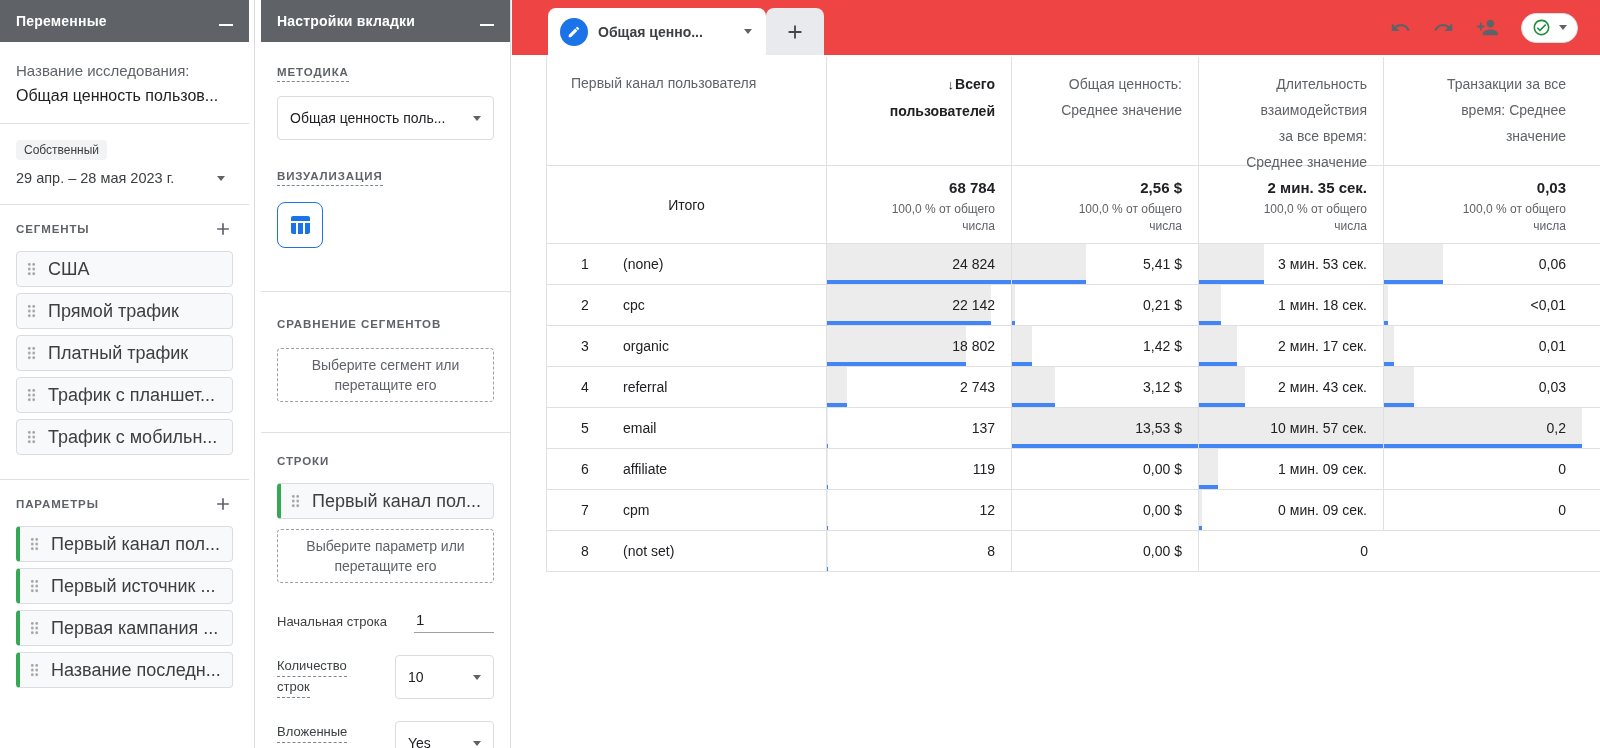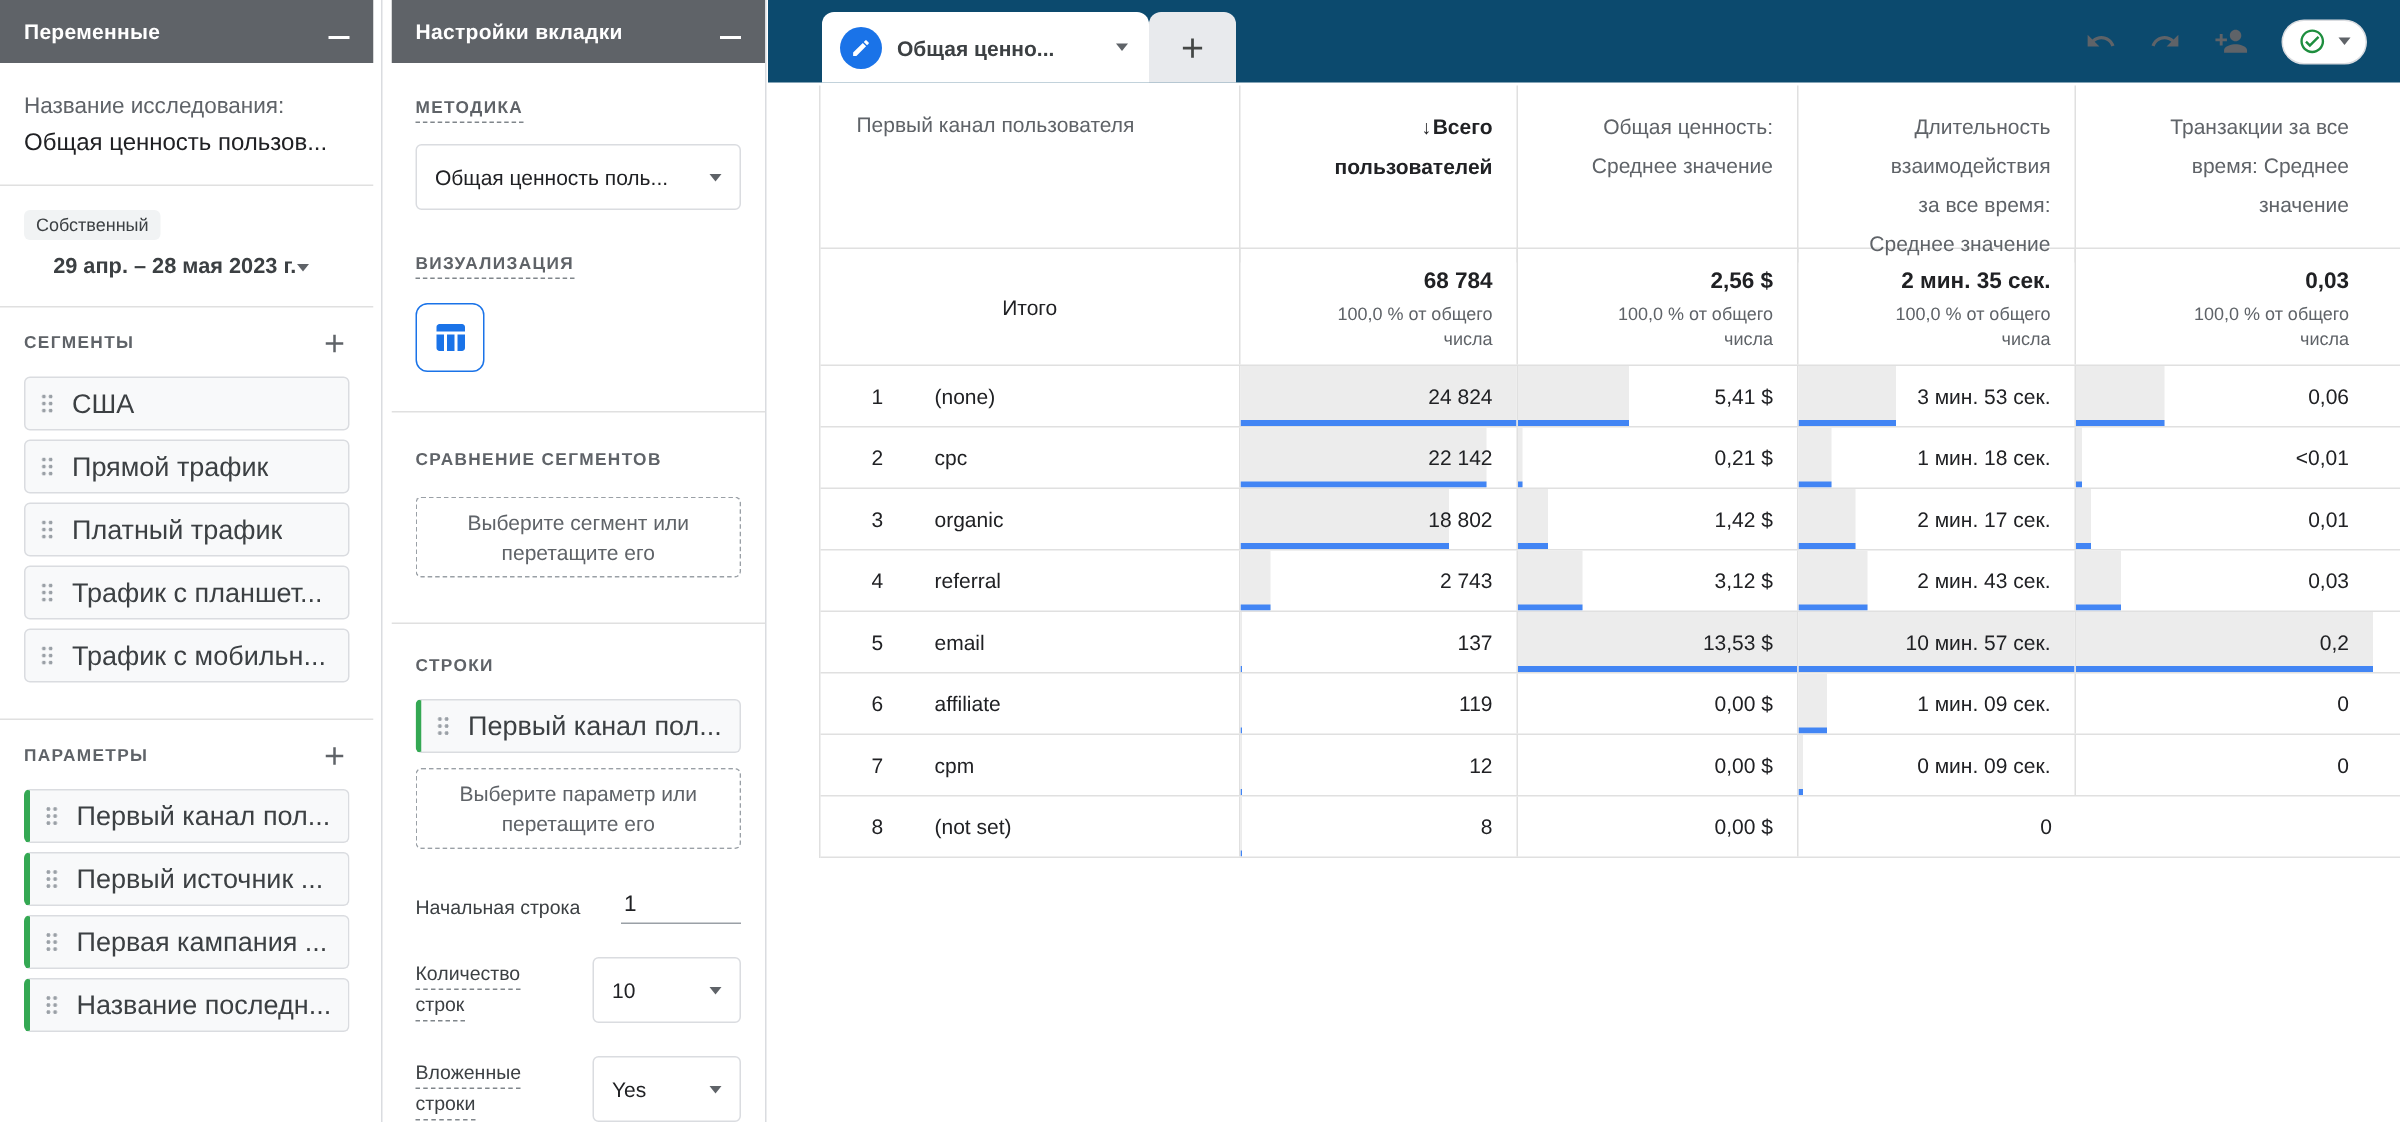--- a/index.html
+++ b/index.html
@@ -21,21 +21,21 @@
   .sec.last { border-bottom:none; }
   .sec-head { display:flex; align-items:center; justify-content:space-between; margin-bottom:12px; }
   .sec-label { font-size:11.5px; font-weight:700; color:#5f6368; letter-spacing:.9px; }
   .plus-ic { width:20px; height:20px; fill:#5f6368; cursor:pointer; }
 
   .field-label { font-size:15px; color:#5f6368; margin:6px 0 8px; }
   .field-value { font-size:16px; color:#202124; }
 
   .badge { display:inline-block; background:#f1f3f4; color:#3c4043; font-size:12px;
     padding:3px 8px; border-radius:4px; margin:2px 0 10px;text-align:right; }
-  .date-row { display:flex; align-items:center; justify-content:center; padding-right:8px;font-weight:bold; }
+  .date-row { display:flex; align-items:center; justify-content:space-between; padding-right:8px; }
   .date-text { font-size:14.5px; color:#3c4043; }
 
   .caret { width:0; height:0; border-left:4.5px solid transparent;
     border-right:4.5px solid transparent; border-top:5.5px solid #5f6368; display:inline-block; }
 
   .chip { display:flex; align-items:center; gap:12px; height:36px; margin-bottom:6px;
     background:#f8f9fa; border:1px solid #dadce0; border-radius:4px; padding:0 10px; cursor:grab; }
   .chip-green { border-left:4px solid #34a853; }
   .chip-label { font-size:18px; color:#3c4043; white-space:nowrap; overflow:hidden; }
   .dots { width:9px; height:14px; flex:0 0 9px;
@@ -56,21 +56,21 @@
 
   .inline-row { display:flex; align-items:center; justify-content:space-between; margin-top:22px; }
   .small-label { font-size:13px; color:#3c4043; line-height:19px; }
   .small-label .dl { display:inline-block; border-bottom:1px dashed #80868b; padding-bottom:1px; }
   .underline-input { width:80px; border-bottom:1px solid #9aa0a6; font-size:15px;
     padding:2px 2px 4px; color:#202124; }
   .mini-select { width:99px; }
 
   
   #canvas { position:absolute; left:512px; right:0; top:0; bottom:0; background:#fff; }
-  #tabstrip { height:55px; background:#0c4a6e; display:flex; align-items:flex-end; position:relative; }
+  #tabstrip { height:55px; background:#ef4444; display:flex; align-items:flex-end; position:relative; }
   .tab { margin-left:36px; width:218px; height:47px; background:#fff; border-radius:8px 8px 0 0;
     display:flex; align-items:center; padding:0 14px 0 12px; cursor:pointer; }
   .tab-circle { width:28px; height:28px; border-radius:50%; background:#1a73e8; display:flex;
     align-items:center; justify-content:center; flex:0 0 28px; }
   .tab-circle svg { width:14px; height:14px; fill:#fff; }
   .tab-title { margin-left:10px; font-size:14px; font-weight:700; color:#3c4043;
     white-space:nowrap; overflow:hidden; flex:1; }
   .tab-stub { width:58px; height:47px; background:#e8eaed; border-radius:8px 8px 0 0;
     display:flex; align-items:center; justify-content:center; cursor:pointer; }
   .tab-stub svg { width:22px; height:22px; fill:#444746; }
@@ -201,21 +201,21 @@
 </aside>
 
 <div id="divider-1"></div>
 
 <aside class="panel" id="panel-settings">
   <div class="panel-header">
     <span class="ph-title">Настройки вкладки</span>
     <span class="min-bar"></span>
   </div>
 
-  <div class="sec" style="padding-top:20px; padding-bottom:26px;">
+  <div class="sec" style="padding-top:20px; padding-bottom:43px;">
     <span class="sec-label dashed-label">МЕТОДИКА</span>
     <div class="select-box" style="margin-top:14px;">
       <span>Общая ценность поль...</span>
       <span class="caret"></span>
     </div>
     <div style="margin-top:26px;">
       <span class="sec-label dashed-label">ВИЗУАЛИЗАЦИЯ</span>
     </div>
     <div class="viz-btn" style="margin-top:16px;">
       <svg viewBox="0 0 24 24">

